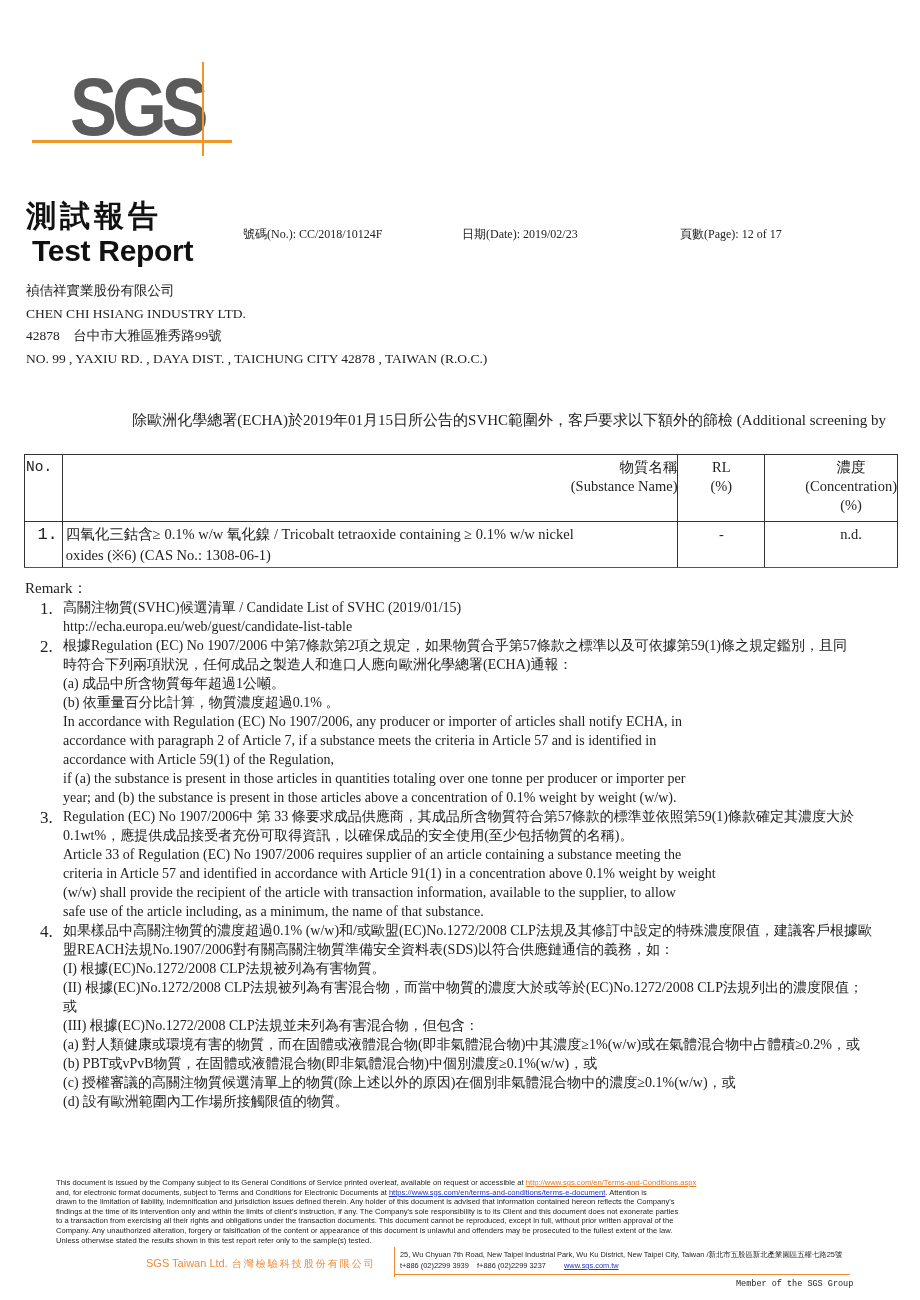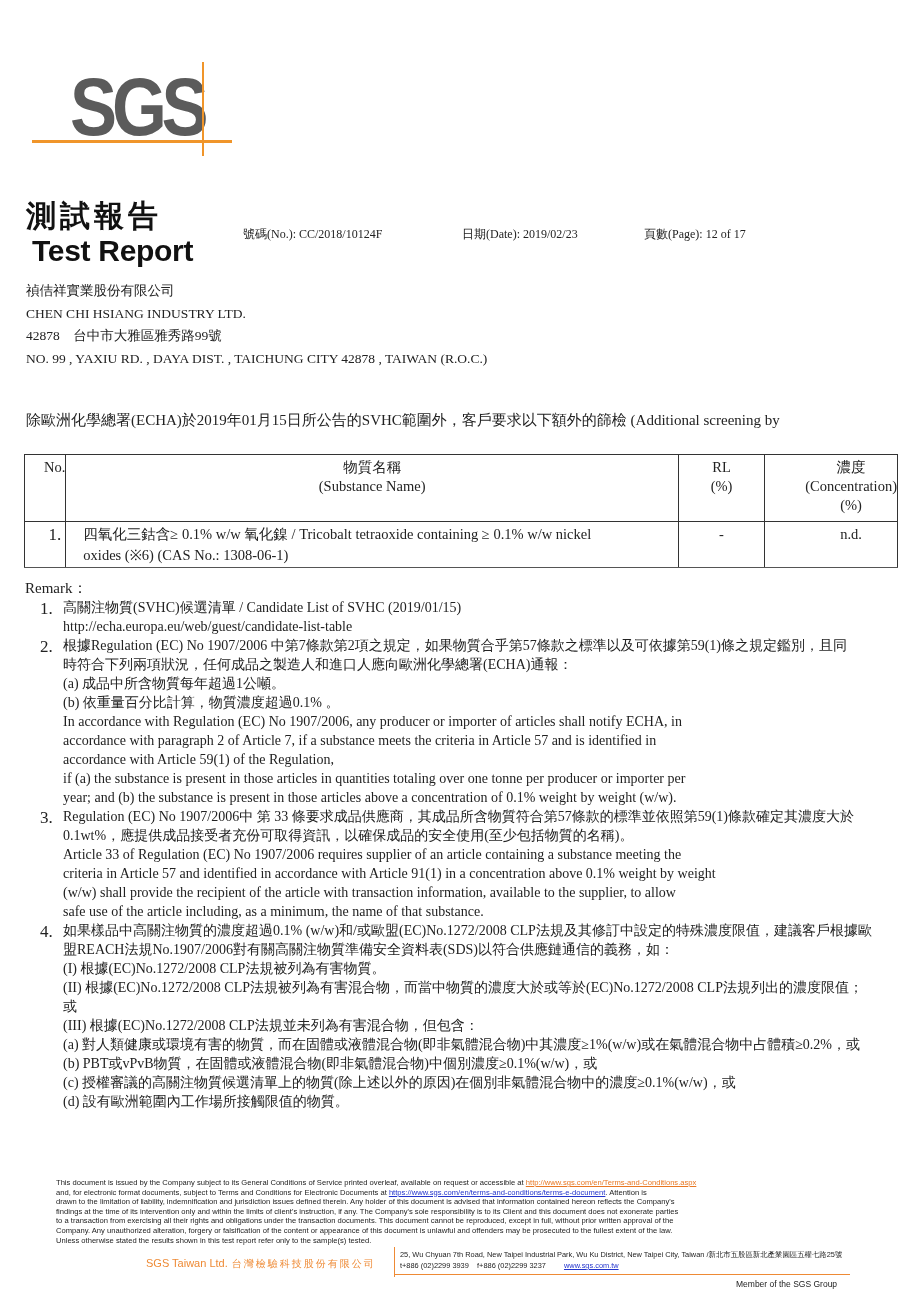--- a/index.html
+++ b/index.html
@@ -12,40 +12,40 @@
     font-weight: bold; font-size: 82px; color: #5b5b5b; letter-spacing: -6px; transform: scaleX(0.86); transform-origin: left top; line-height: 1; }
   .logo-hline { position: absolute; left: 32px; top: 140px; width: 200px; height: 3px; background: #f0952a; }
   .logo-vline { position: absolute; left: 202px; top: 62px; width: 2px; height: 94px; background: #f0952a; }
 
   .title-zh { position: absolute; left: 26px; top: 196px; font-size: 30px; font-weight: bold; letter-spacing: 4px; color: #111; }
   .title-en { position: absolute; left: 32px; top: 234px; font-family: "Liberation Sans", "DejaVu Sans", sans-serif; font-weight: bold; font-size: 30px; color: #111; letter-spacing: -0.3px; }
 
   .meta { position: absolute; top: 226px; font-size: 12px; color: #222; white-space: nowrap; font-family: Liberation Serif, serif; }
   .meta-no { left: 243px; }
   .meta-date { left: 462px; }
-  .meta-page { left: 644px; text-align: right; }
+  .meta-page { left: 680px; text-align: right; }
 
   .client { position: absolute; left: 26px; top: 280px; font-size: 13.5px; line-height: 22.5px; color: #222; }
   .client div { white-space: nowrap; }
 
-  .intro { position: absolute; left: 26px; top: 410px; width: 860px; font-size: 15px; line-height: 21px; color: #222; }
+  .intro { position: absolute; left: 26px; top: 410px; width: 860px; font-size: 15px; line-height: 21px; color: #222; text-align: right; }
   .intro div { white-space: nowrap; }
 
   
   .table { position: absolute; left: 24px; top: 454px; width: 874px; border-collapse: collapse; font-size: 14.5px; color: #222; }
   .table td, .table th { border: 1.5px solid #333; vertical-align: top; font-weight: normal; }
   .table th { height: 67px; padding-top: 3px; line-height: 19px; }
   .table td { height: 46px; padding-top: 2px; line-height: 21px; }
-  .c-no { width: 38px; text-align: left; padding-left: 19px; }
+  .c-no { width: 38px; text-align: left; padding-left: 1px; font-family: Liberation Mono, monospace; }
   .c-name { width: 627px; }
   .c-rl { width: 88px; text-align: center; }
   .c-conc { width: 121px; text-align: center; padding-left: 40px; }
-  th.c-name { text-align: center; margin-top: 38px; }
+  th.c-name { text-align: right; margin-top: 38px; }
   td.c-no { text-align: right; padding-right: 4px; font-size: 17px; }
-  td.c-name { padding-left: 17px; text-align: left; }
+  td.c-name { padding-left: 3px; text-align: left; }
   .table tr.data td { border-bottom: 1px solid #555; }
 
   
   .remark-head { position: absolute; left: 25px; top: 579px; font-size: 15px; color: #222; }
   .remarks { position: absolute; left: 40px; top: 598px; width: 860px; font-size: 14px; line-height: 19px; color: #222; }
   .remark-item { position: relative; padding-left: 23px; }
   .remark-item .num { position: absolute; left: 0; top: 1px; font-size: 17px; }
   .remark-item div.ln { white-space: nowrap; }
 
   
@@ -54,21 +54,21 @@
   .disclaimer div { white-space: nowrap; }
   .disclaimer .lnk-o { color: #e87722; text-decoration: underline; }
   .disclaimer .lnk-b { color: #2233cc; text-decoration: underline; }
 
   .footer-company { position: absolute; left: 146px; top: 1257px; font-family: "Liberation Sans", "DejaVu Sans", sans-serif; font-size: 11px; color: #ee8a35; white-space: nowrap; }
   .footer-company .zh { font-family: "DejaVu Serif", serif; font-size: 10px; letter-spacing: 2px; margin-left: 4px; }
   .footer-vline { position: absolute; left: 394px; top: 1247px; width: 1px; height: 30px; background: #ee8a35; }
   .footer-addr { position: absolute; left: 400px; top: 1249px; font-family: "Liberation Sans", "DejaVu Sans", sans-serif; font-size: 7.4px; line-height: 11px; color: #222; white-space: nowrap; }
   .footer-addr .web { color: #2233cc; text-decoration: underline; margin-left: 16px; }
   .footer-hline { position: absolute; left: 394px; top: 1274px; width: 456px; height: 1px; background: #ee8a35; }
-  .footer-member { position: absolute; left: 736px; top: 1279px; font-family: Liberation Sans, sans-serif; font-size: 8.5px; color: #222; white-space: nowrap; }
+  .footer-member { position: absolute; left: 736px; top: 1279px; font-family: Liberation Mono, monospace; font-size: 8.5px; color: #222; white-space: nowrap; }
 </style>
 </head>
 <body>
 
 <div class="logo">
   <div class="logo-text">SGS</div>
   <div class="logo-hline"></div>
   <div class="logo-vline"></div>
 </div>
 

